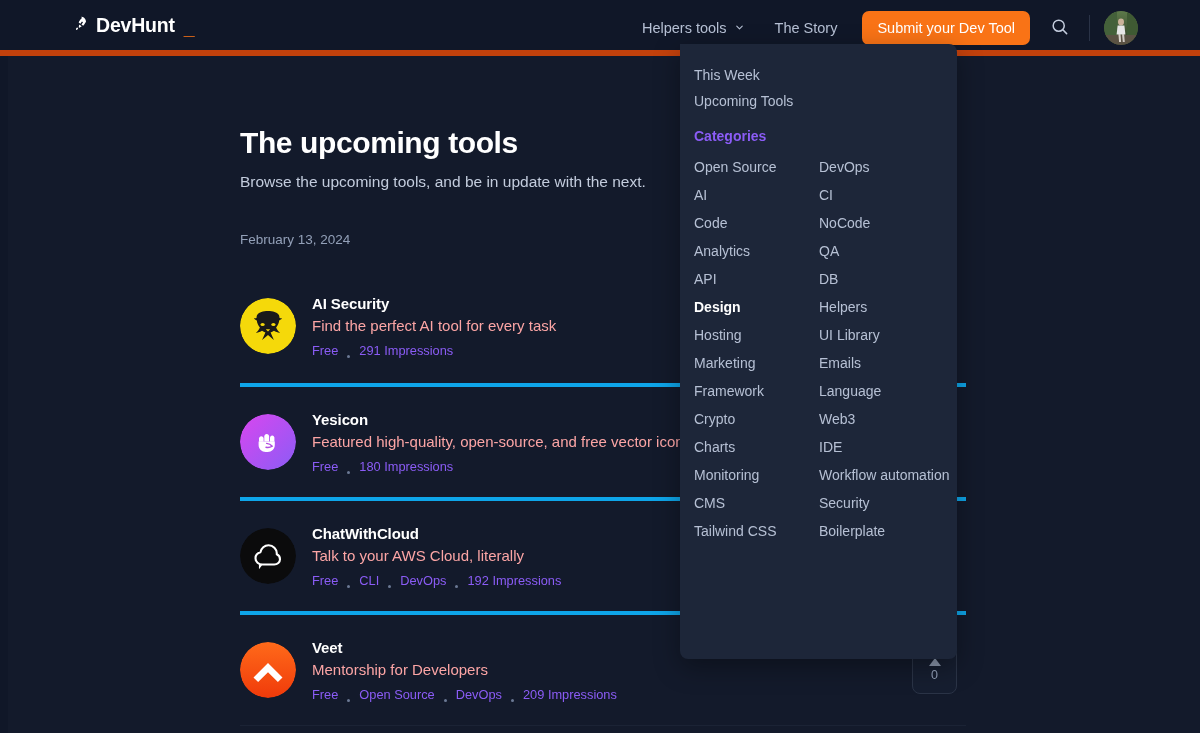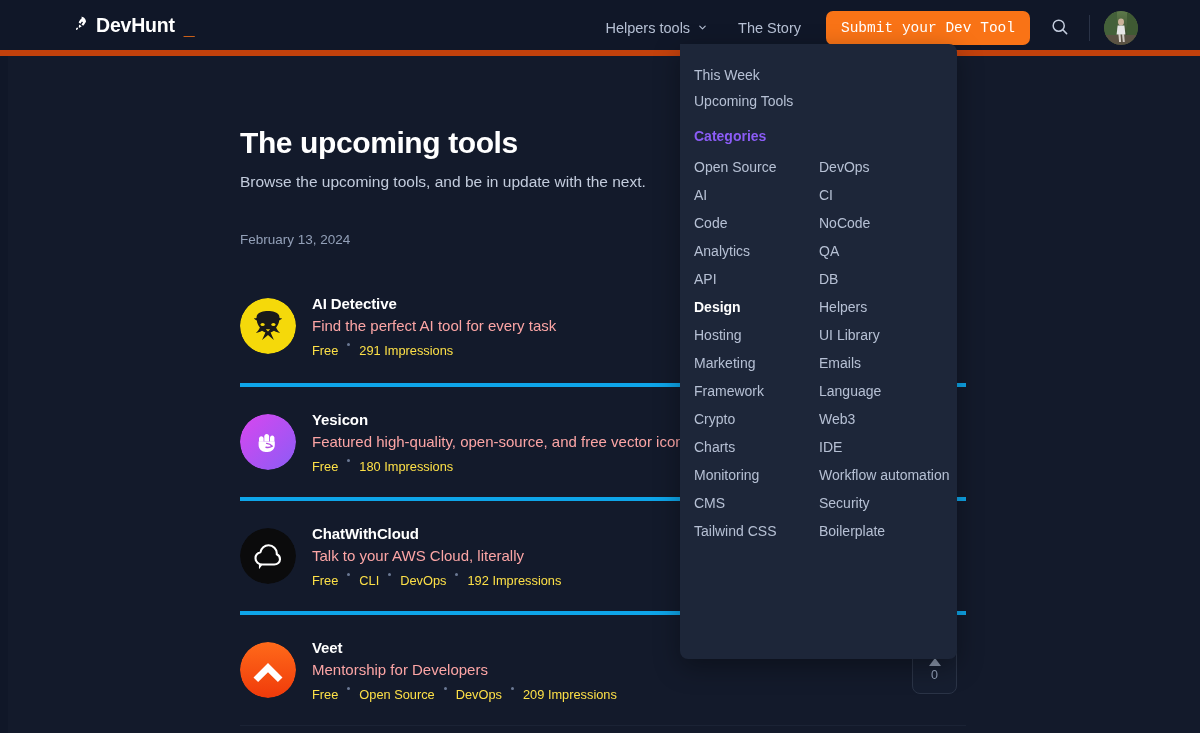--- a/index.html
+++ b/index.html
@@ -44,21 +44,21 @@
     display: flex; align-items: center; gap: 7px; text-decoration: none;
   }
   .nav-browse { margin-right: 31px; }
   .nav-story { margin-right: 25px; }
   .chev { display: inline-block; width: 10px; height: 10px; position: relative; top: -1px; }
   .chev svg { display: block; }
 
   .submit-btn {
     background: #f97316; color: #fff; font-size: 14.5px; font-weight: 500;
     border: none; border-radius: 7px; padding: 9px 15px; cursor: pointer;
-    font-family: Liberation Mono, monospace;
+    font-family: Liberation Sans, sans-serif;
     text-align: right;
   }
   .search-btn {
     margin-left: 14px; margin-right: 0; background: none; border: none;
     cursor: pointer; display:flex; align-items:center; padding: 6px;
   }
   .divider-v {
     width: 1px; height: 26px; background: #2a3347; margin: 0 14px;
   }
   .avatar {
@@ -95,22 +95,22 @@
   }
   .tool-body { flex: 1 1 auto; min-width: 0; }
   .tool-name {
     color: #ffffff; font-size: 15px; font-weight: bold; letter-spacing: -0.1px;
   }
   .tool-desc {
     color: #fca5a5; font-size: 15px; margin-top: 5px;
     white-space: nowrap;
   }
   .tool-meta {
-    color: #fde047; font-size: 12.8px; margin-top: 9px;
-    display: flex; align-items: flex-start; gap: 0;
+    color: #8b5cf6; font-size: 12.8px; margin-top: 9px;
+    display: flex; align-items: flex-end; gap: 0;
   }
   .tool-meta .tag { white-space: nowrap; }
   .tool-meta .dot {
     display:inline-block; width:3px; height:3px; border-radius:50%;
     background:#6b7994; margin: 0 9px;
   }
 
   .vote-btn {
     flex: 0 0 auto; width: 45px; height: 48px;
     border: 1px solid #2b3established; border: 1px solid #2b3447;
@@ -236,21 +236,21 @@
         <span class="tool-icon">
           <svg width="56" height="56" viewBox="0 0 56 56">
             <circle cx="28" cy="28" r="28" fill="#f5d90a"></circle>
             <path d="M28 13c-5 0-9 1.6-10.5 3.4-.8 1-1 2.5-1 3.6-1.4.2-2.6.6-2.6.6s1.4 1.3 2.9 1.9c.3 2.6 1.5 5.2 3.1 7-1 2.2-2.2 3.9-4.1 5.4 3-.3 4.6-1 6.2-2.1 1.2.8 2.4 1.3 3.4 1.6l-3.3 7.6 5.9-5 5.9 5-3.3-7.6c1-.3 2.2-.8 3.4-1.6 1.6 1.1 3.2 1.8 6.2 2.1-1.9-1.5-3.1-3.2-4.1-5.4 1.6-1.8 2.8-4.4 3.1-7 1.5-.6 2.9-1.9 2.9-1.9s-1.2-.4-2.6-.6c0-1.1-.2-2.6-1-3.6C37 14.6 33 13 28 13z" fill="#1a1a1a"></path>
             <ellipse cx="22.6" cy="26.4" rx="2.1" ry="1.5" fill="#f5d90a"></ellipse>
             <ellipse cx="33.4" cy="26.4" rx="2.1" ry="1.5" fill="#f5d90a"></ellipse>
             <path d="M25.8 31.2h4.4l-2.2 2.4z" fill="#f5d90a"></path>
           </svg>
         </span>
         <div class="tool-body">
-          <div class="tool-name">AI Detective</div>
+          <div class="tool-name">AI Security</div>
           <div class="tool-desc">Find the perfect AI tool for every task</div>
           <div class="tool-meta">
             <span class="tag">Free</span>
             <span class="dot"></span>
             <span class="tag">291 Impressions</span>
           </div>
         </div>
         <button class="vote-btn">
           <span class="vote-arrow"></span>
           <span class="vote-count">0</span>

